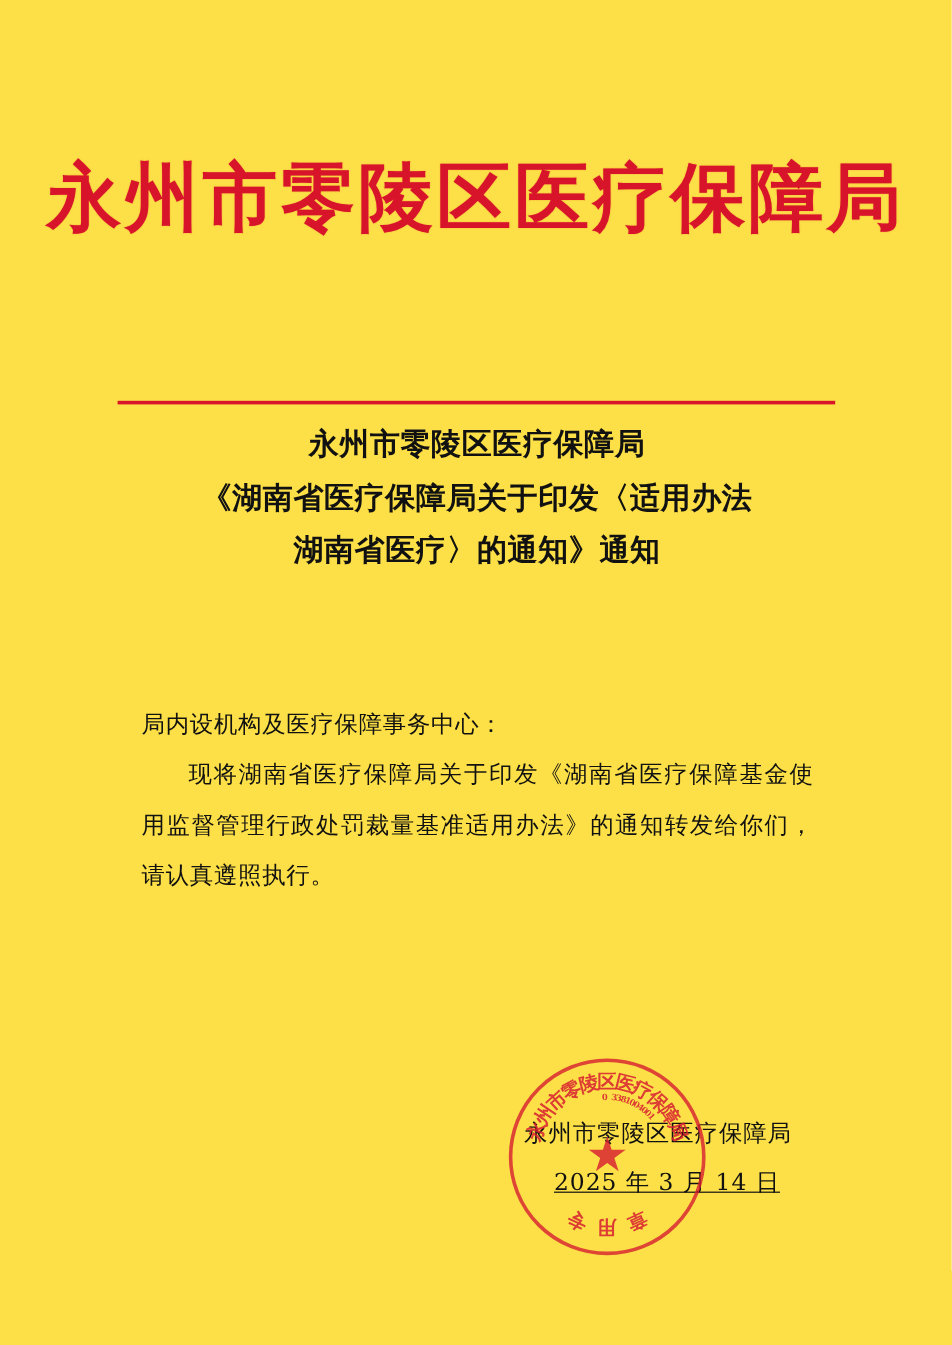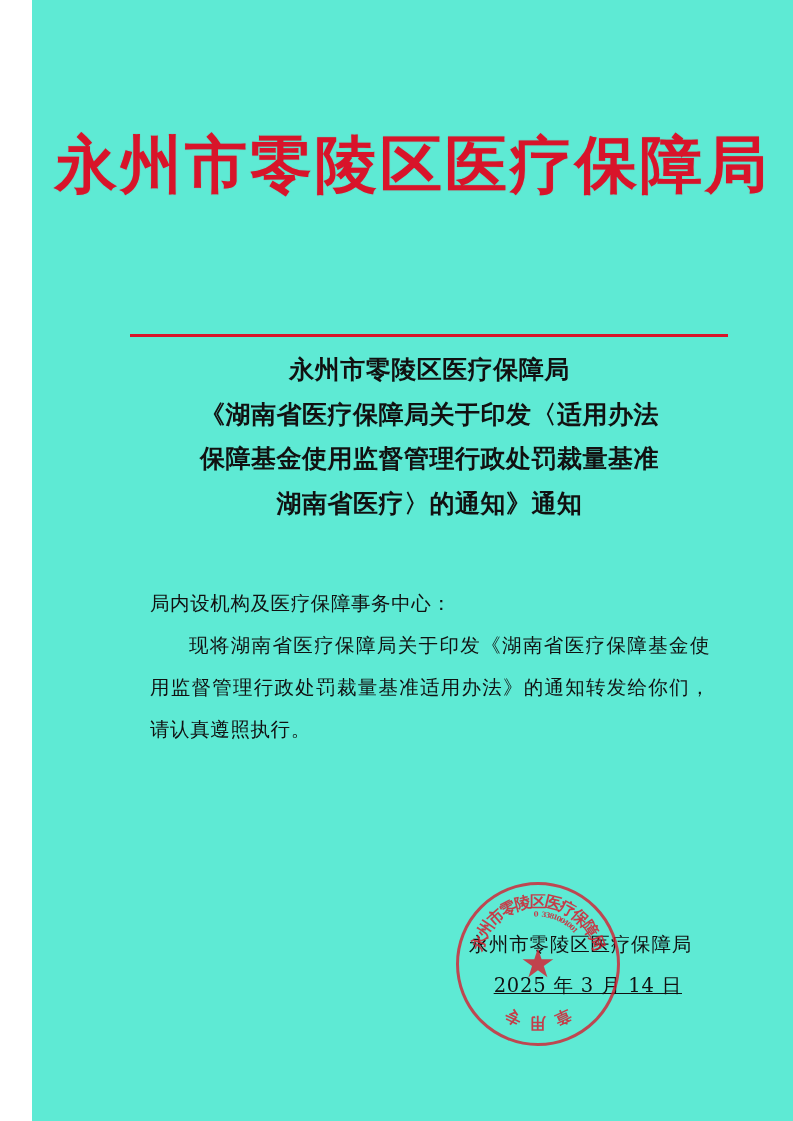--- a/index.html
+++ b/index.html
@@ -12,22 +12,21 @@
     height: 1121px;
     position: relative;
     font-family: "DejaVu Serif", serif;
     color: #1a1a1a;
     overflow: hidden;
   }
 
   .page {
     position: absolute;
     inset: 0;
-    background: #5eead4;
-    margin-left: 32px;
+    background: #fde047;
   }
 
   
   .masthead {
     position: absolute;
     top: 128px;
     left: 0;
     right: 0;
     text-align: center;
   }
@@ -169,21 +168,20 @@
 
   <div class="masthead">
     <div class="masthead-title">永州市零陵区医疗保障局</div>
   </div>
 
   <div class="red-rule"></div>
 
   <div class="doc-title">
     <span class="line">永州市零陵区医疗保障局</span>
     <span class="line">《湖南省医疗保障局关于印发〈适用办法</span>
-    <span class="line">保障基金使用监督管理行政处罚裁量基准</span>
     <span class="line">湖南省医疗〉的通知》通知</span>
   </div>
 
   <div class="body-block">
     <span class="salutation">局内设机构及医疗保障事务中心：</span>
     <span class="para">现将湖南省医疗保障局关于印发《湖南省医疗保障基金使用监督管理行政处罚裁量基准适用办法》的通知转发给你们，请认真遵照执行。</span>
   </div>
 
   <div class="signature">
     <span class="org">永州市零陵区医疗保障局</span>

